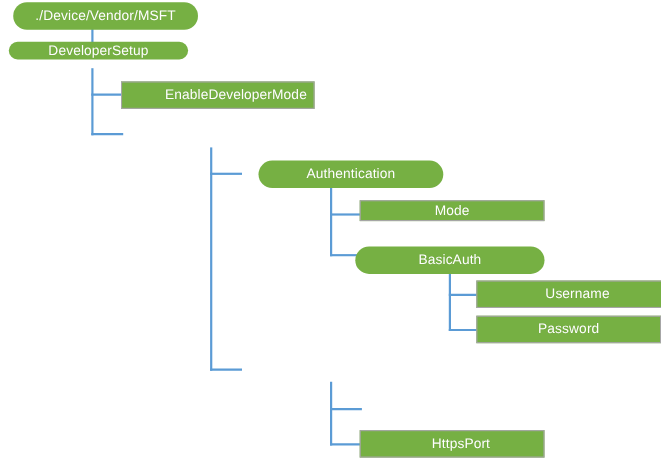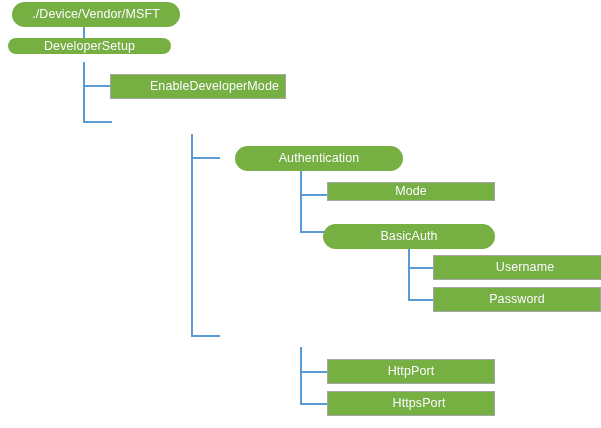--- a/index.html
+++ b/index.html
@@ -111,21 +111,18 @@
 
   <div class="node leaf" style="left:433px; top:255px; width:184px; height:25px;">
     <span class="node-label">Username</span>
   </div>
 
   <div class="node leaf" style="left:433px; top:287px; width:168px; height:25px;">
     <span class="node-label">Password</span>
   </div>
 
 
-  <div class="node leaf" style="left:327px; top:359px; width:168px; height:25px;">
-    <span class="node-label">HttpPort</span>
-  </div>
 
   <div class="node leaf" style="left:327px; top:391px; width:168px; height:25px;padding-left:16px;">
     <span class="node-label">HttpsPort</span>
   </div>
 
 </div>
 
 </body></html>

